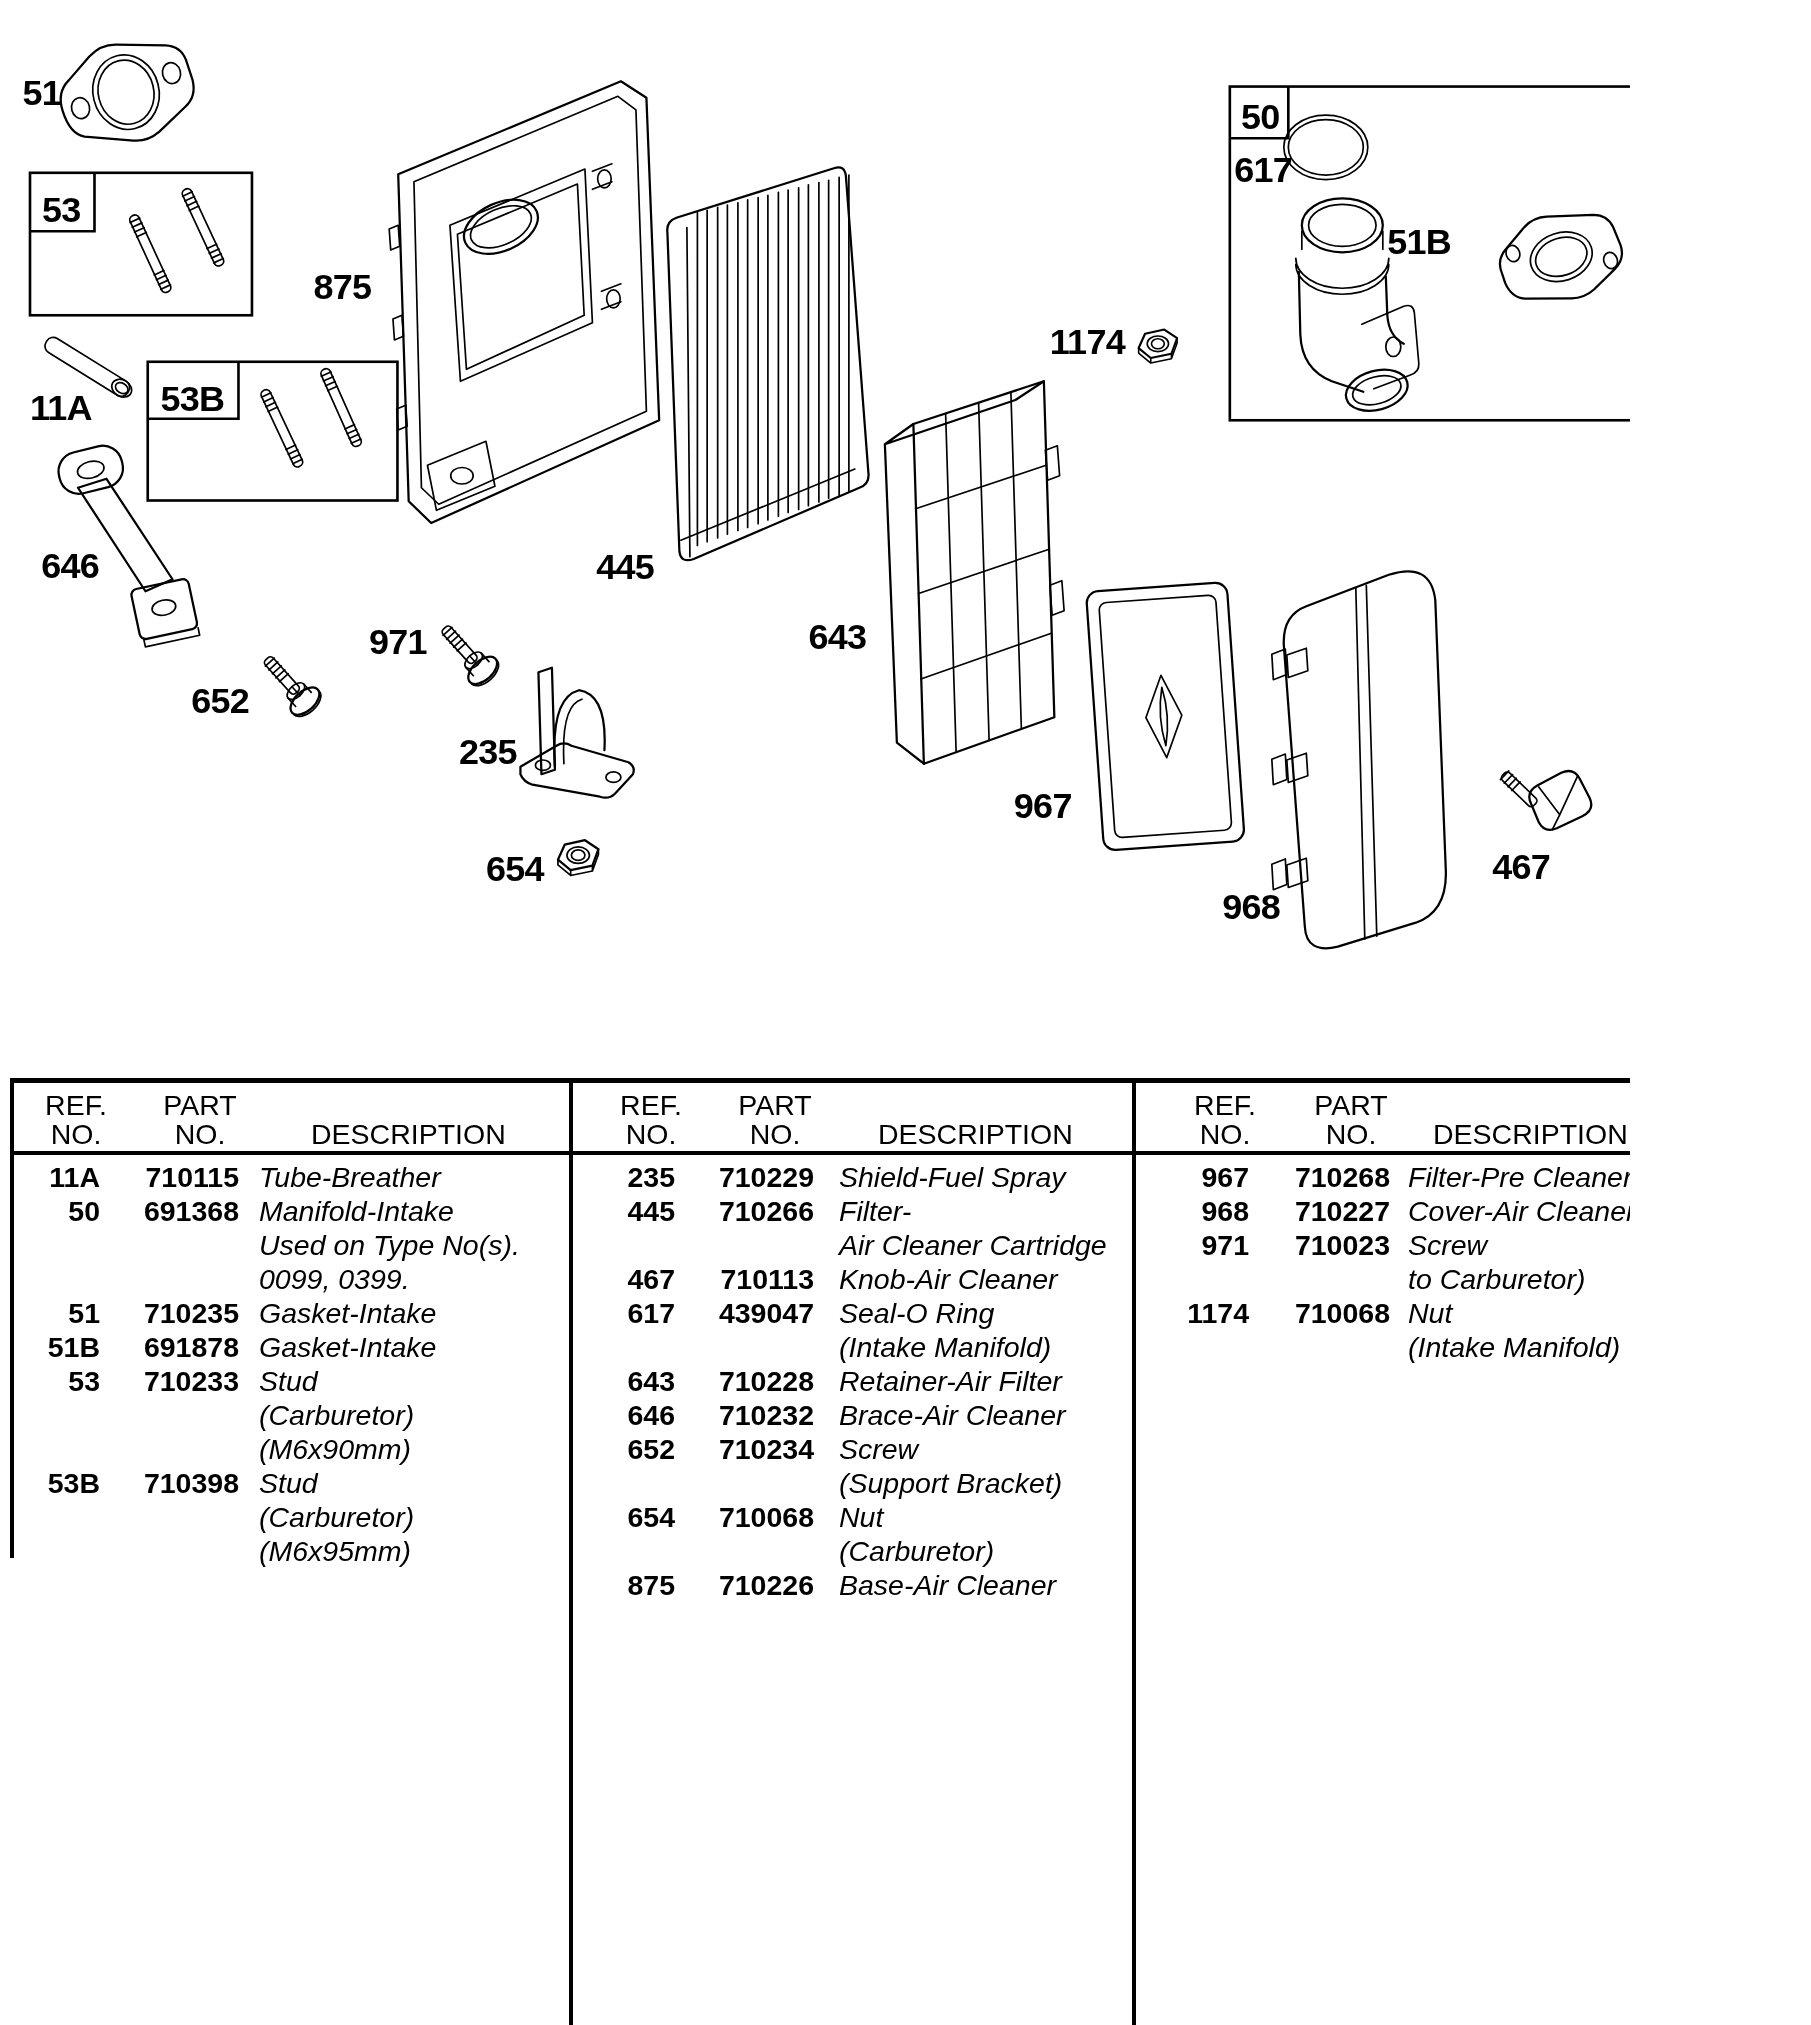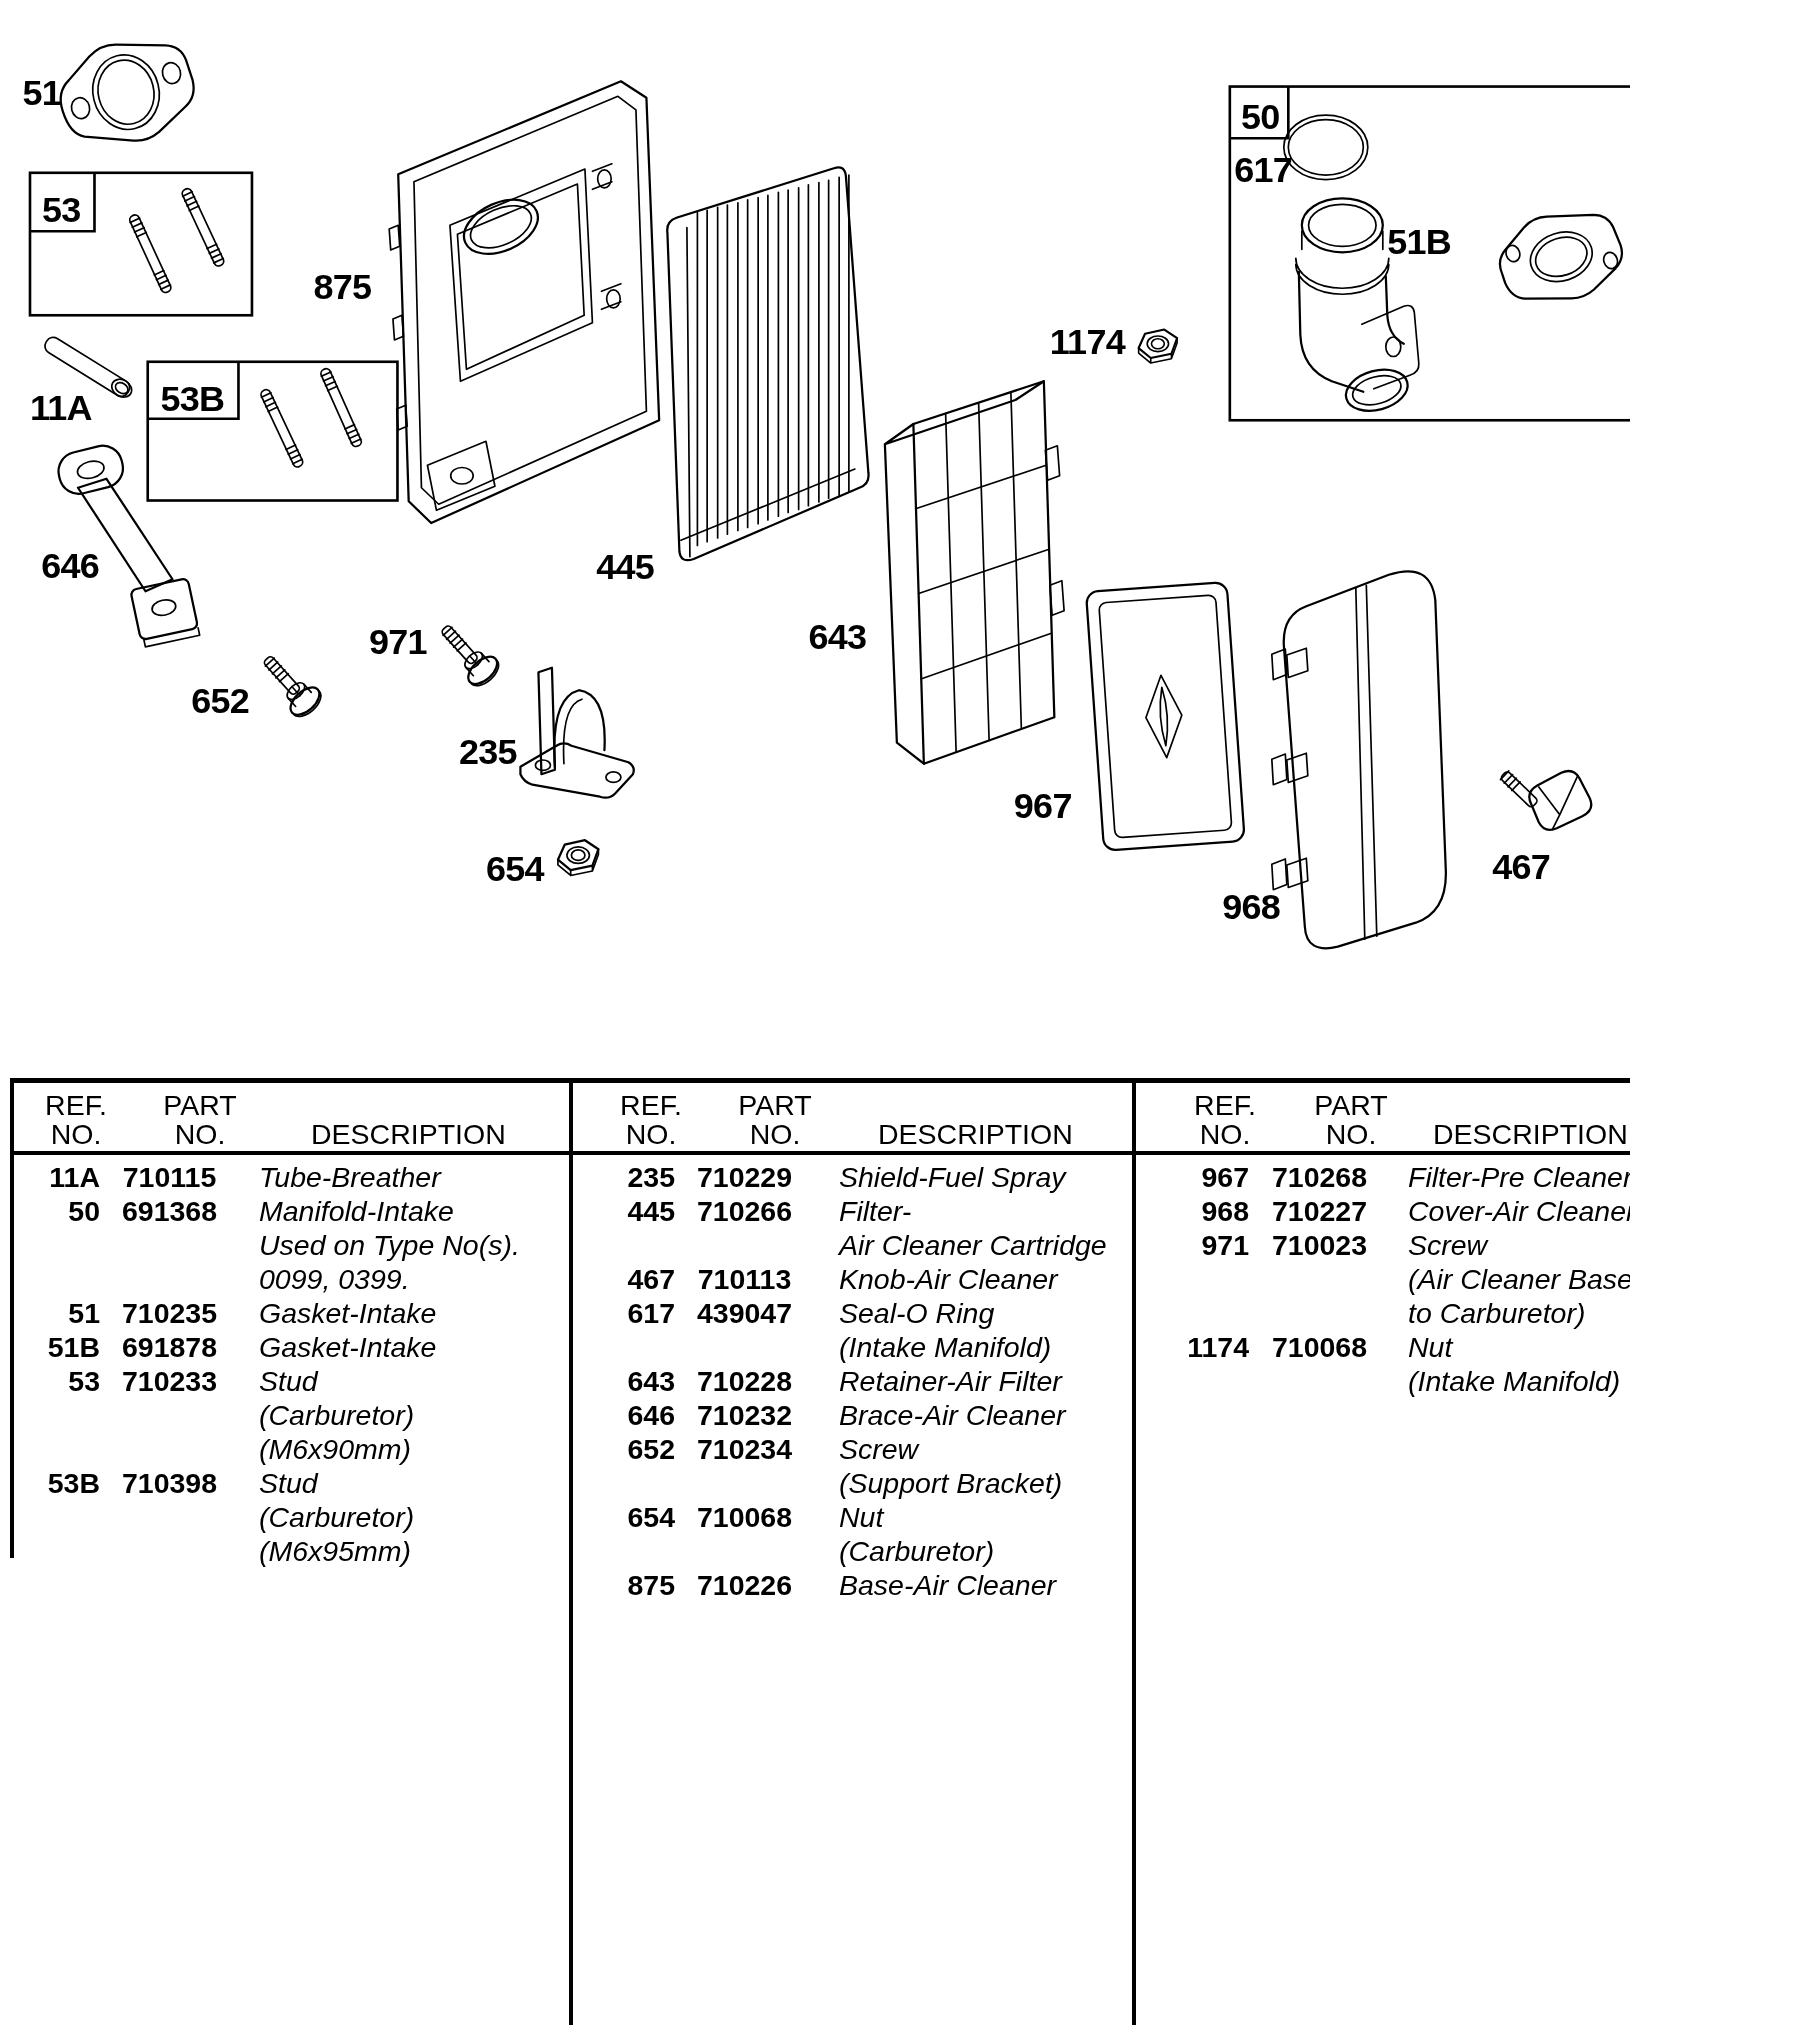--- a/index.html
+++ b/index.html
@@ -9,21 +9,21 @@
   svg .ln{fill:none;stroke:#000;stroke-width:3;stroke-linejoin:round;stroke-linecap:round;}
   svg .thin{stroke-width:2.25;}
   svg .box{fill:none;stroke:#000;stroke-width:3.5;}
   svg text{font-family:"Liberation Sans",sans-serif;font-weight:bold;font-size:48px;fill:#000;letter-spacing:-1px;}
   .hline,.vline{position:absolute;background:#000;}
   .hcell{position:absolute;font-size:28.5px;white-space:nowrap;}
   .hc{transform:translateX(-50%);}
   .tcol{position:absolute;top:1161px;}
   .trow{display:flex;align-items:baseline;height:34px;font-size:28.5px;white-space:nowrap;}
   .trow .ref{display:inline-block;text-align:right;font-weight:bold;flex:none;}
-  .trow .part{display:inline-block;text-align:center;font-weight:bold;flex:none;}
+  .trow .part{display:inline-block;text-align:right;font-weight:bold;flex:none;}
   .trow .desc{display:inline-block;flex:none;font-style:italic;}
   .c1 .ref{width:85px;} .c1 .part{width:139px;} .c1 .desc{margin-left:20px;}
   .c2 .ref{width:99px;} .c2 .part{width:139px;} .c2 .desc{margin-left:25px;}
   .c3 .ref{width:110px;} .c3 .part{width:141px;} .c3 .desc{margin-left:18px;}
 </style>
 </head>
 <body>
 
 <div class="page">
 
@@ -389,25 +389,20 @@
       <span class="desc">Cover-Air Cleaner</span>
     </div>
         <div class="trow">
       <span class="ref">971</span>
       <span class="part">710023</span>
       <span class="desc">Screw</span>
     </div>
         <div class="trow">
       <span class="ref"></span>
       <span class="part"></span>
-      <span class="desc">(Air Cleaner Base</span>
-    </div>
-        <div class="trow">
-      <span class="ref"></span>
-      <span class="part"></span>
       <span class="desc">to Carburetor)</span>
     </div>
         <div class="trow">
       <span class="ref">1174</span>
       <span class="part">710068</span>
       <span class="desc">Nut</span>
     </div>
         <div class="trow">
       <span class="ref"></span>
       <span class="part"></span>

